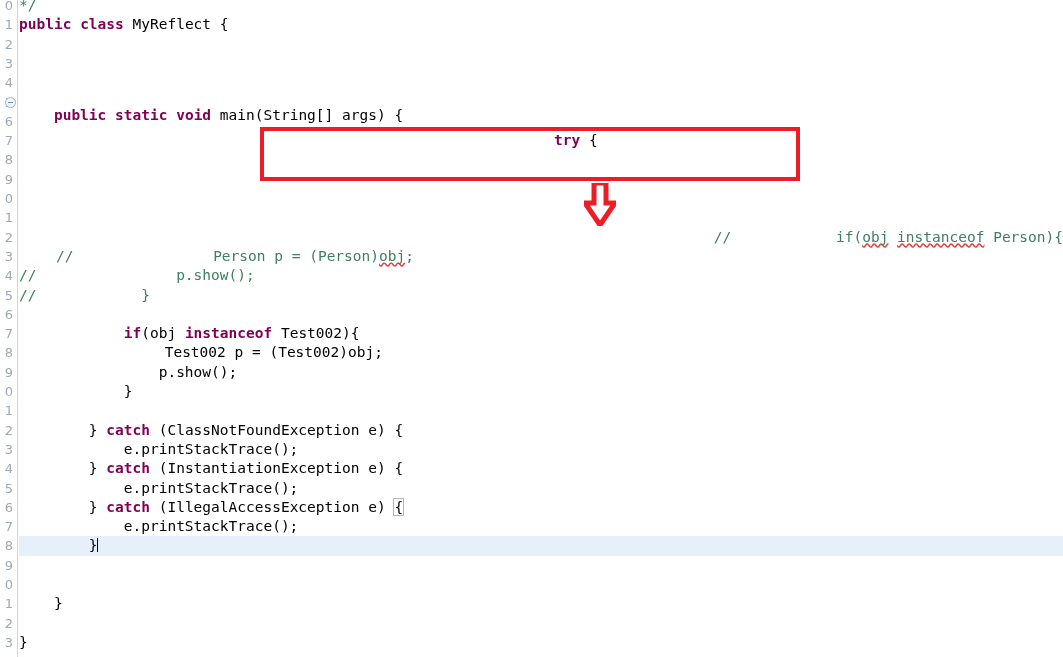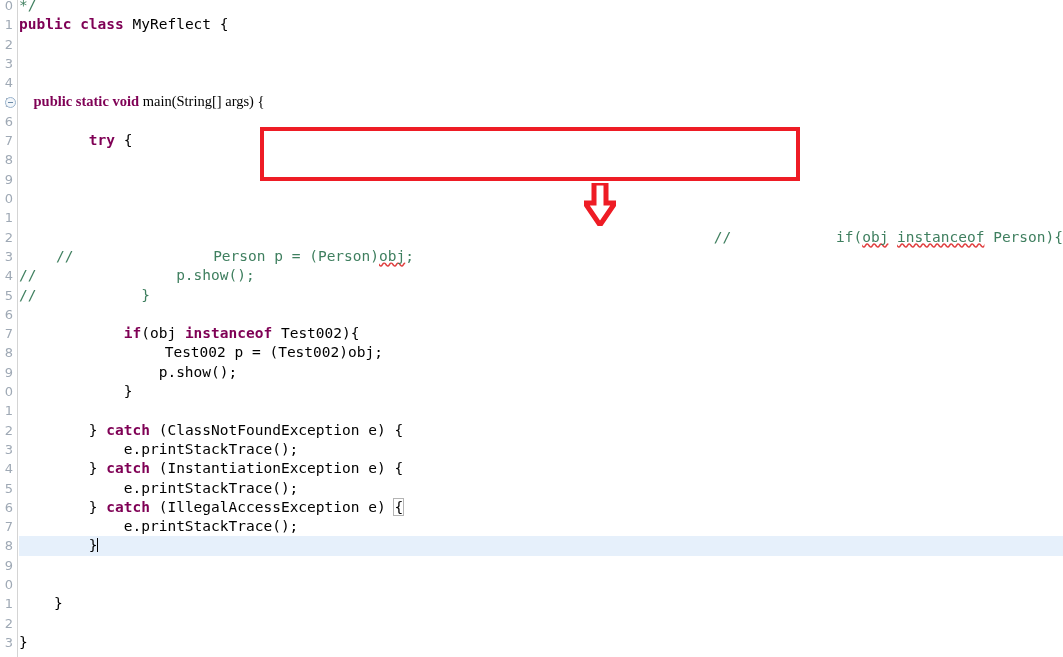--- a/index.html
+++ b/index.html
@@ -186,23 +186,23 @@
       <div class="ln" style="top: 632.9px;">3</div>
       <div class="ln" style="top: 652.2px;">4</div>
     </div>
 
   <div id="code">
       <div class="row" style="top: -4px;"><span class="txt cmt">*/</span></div>
       <div class="row" style="top: 15.3px;"><span class="txt kw">public</span><span class="txt plain"> </span><span class="txt kw">class</span><span class="txt plain"> MyReflect {</span></div>
       <div class="row" style="top: 34.6px;"></div>
       <div class="row" style="top: 53.9px;"></div>
       <div class="row" style="top: 73.2px;"></div>
-      <div class="row" style="top: 92px; font-family: Liberation Serif, serif;"><span class="txt plain">    </span><span class="txt kw">public</span><span class="txt plain"> </span><span class="txt kw">static</span><span class="txt plain"> </span><span class="txt kw">void</span><span class="txt plain"> main(String[] args) {</span></div>
+      <div class="row" style="top: 106px;"><span class="txt plain">    </span><span class="txt kw">public</span><span class="txt plain"> </span><span class="txt kw">static</span><span class="txt plain"> </span><span class="txt kw">void</span><span class="txt plain"> main(String[] args) {</span></div>
       <div class="row" style="top: 111.8px;"></div>
-      <div class="row" style="top: 131.1px;"><span class="txt plain">        </span><span class="txt kw">try</span><span class="txt plain"> {</span></div>
+      <div class="row" style="top: 131.1px; text-align: center;"><span class="txt plain">        </span><span class="txt kw">try</span><span class="txt plain"> {</span></div>
       <div class="row" style="top: 169.7px;"></div>
       <div class="row" style="top: 208.3px;"></div>
       <div class="row" style="top: 227.6px; text-align: right;"><span class="txt cmt">//</span><span class="txt cmt">            if(</span><span class="txt cmt squig">obj</span><span class="txt cmt"> </span><span class="txt cmt squig">instanceof</span><span class="txt cmt"> Person){</span></div>
       <div class="row" style="top: 246.9px; margin-left: 37px;"><span class="txt cmt">//</span><span class="txt cmt">                Person p = (Person)</span><span class="txt cmt squig">obj</span><span class="txt cmt">;</span></div>
       <div class="row" style="top: 266.2px;"><span class="txt cmt">//</span><span class="txt cmt">                p.show();</span></div>
       <div class="row" style="top: 285.5px;"><span class="txt cmt">//</span><span class="txt cmt">            }</span></div>
       <div class="row" style="top: 304.8px;"></div>
       <div class="row" style="top: 324.1px;"><span class="txt plain">            </span><span class="txt kw">if</span><span class="txt plain">(obj </span><span class="txt kw">instanceof</span><span class="txt plain"> Test002){</span></div>
       <div class="row" style="top: 343.4px; padding-left: 6px;"><span class="txt plain">                Test002 p = (Test002)obj;</span></div>
       <div class="row" style="top: 362.7px;"><span class="txt plain">                p.show();</span></div>

